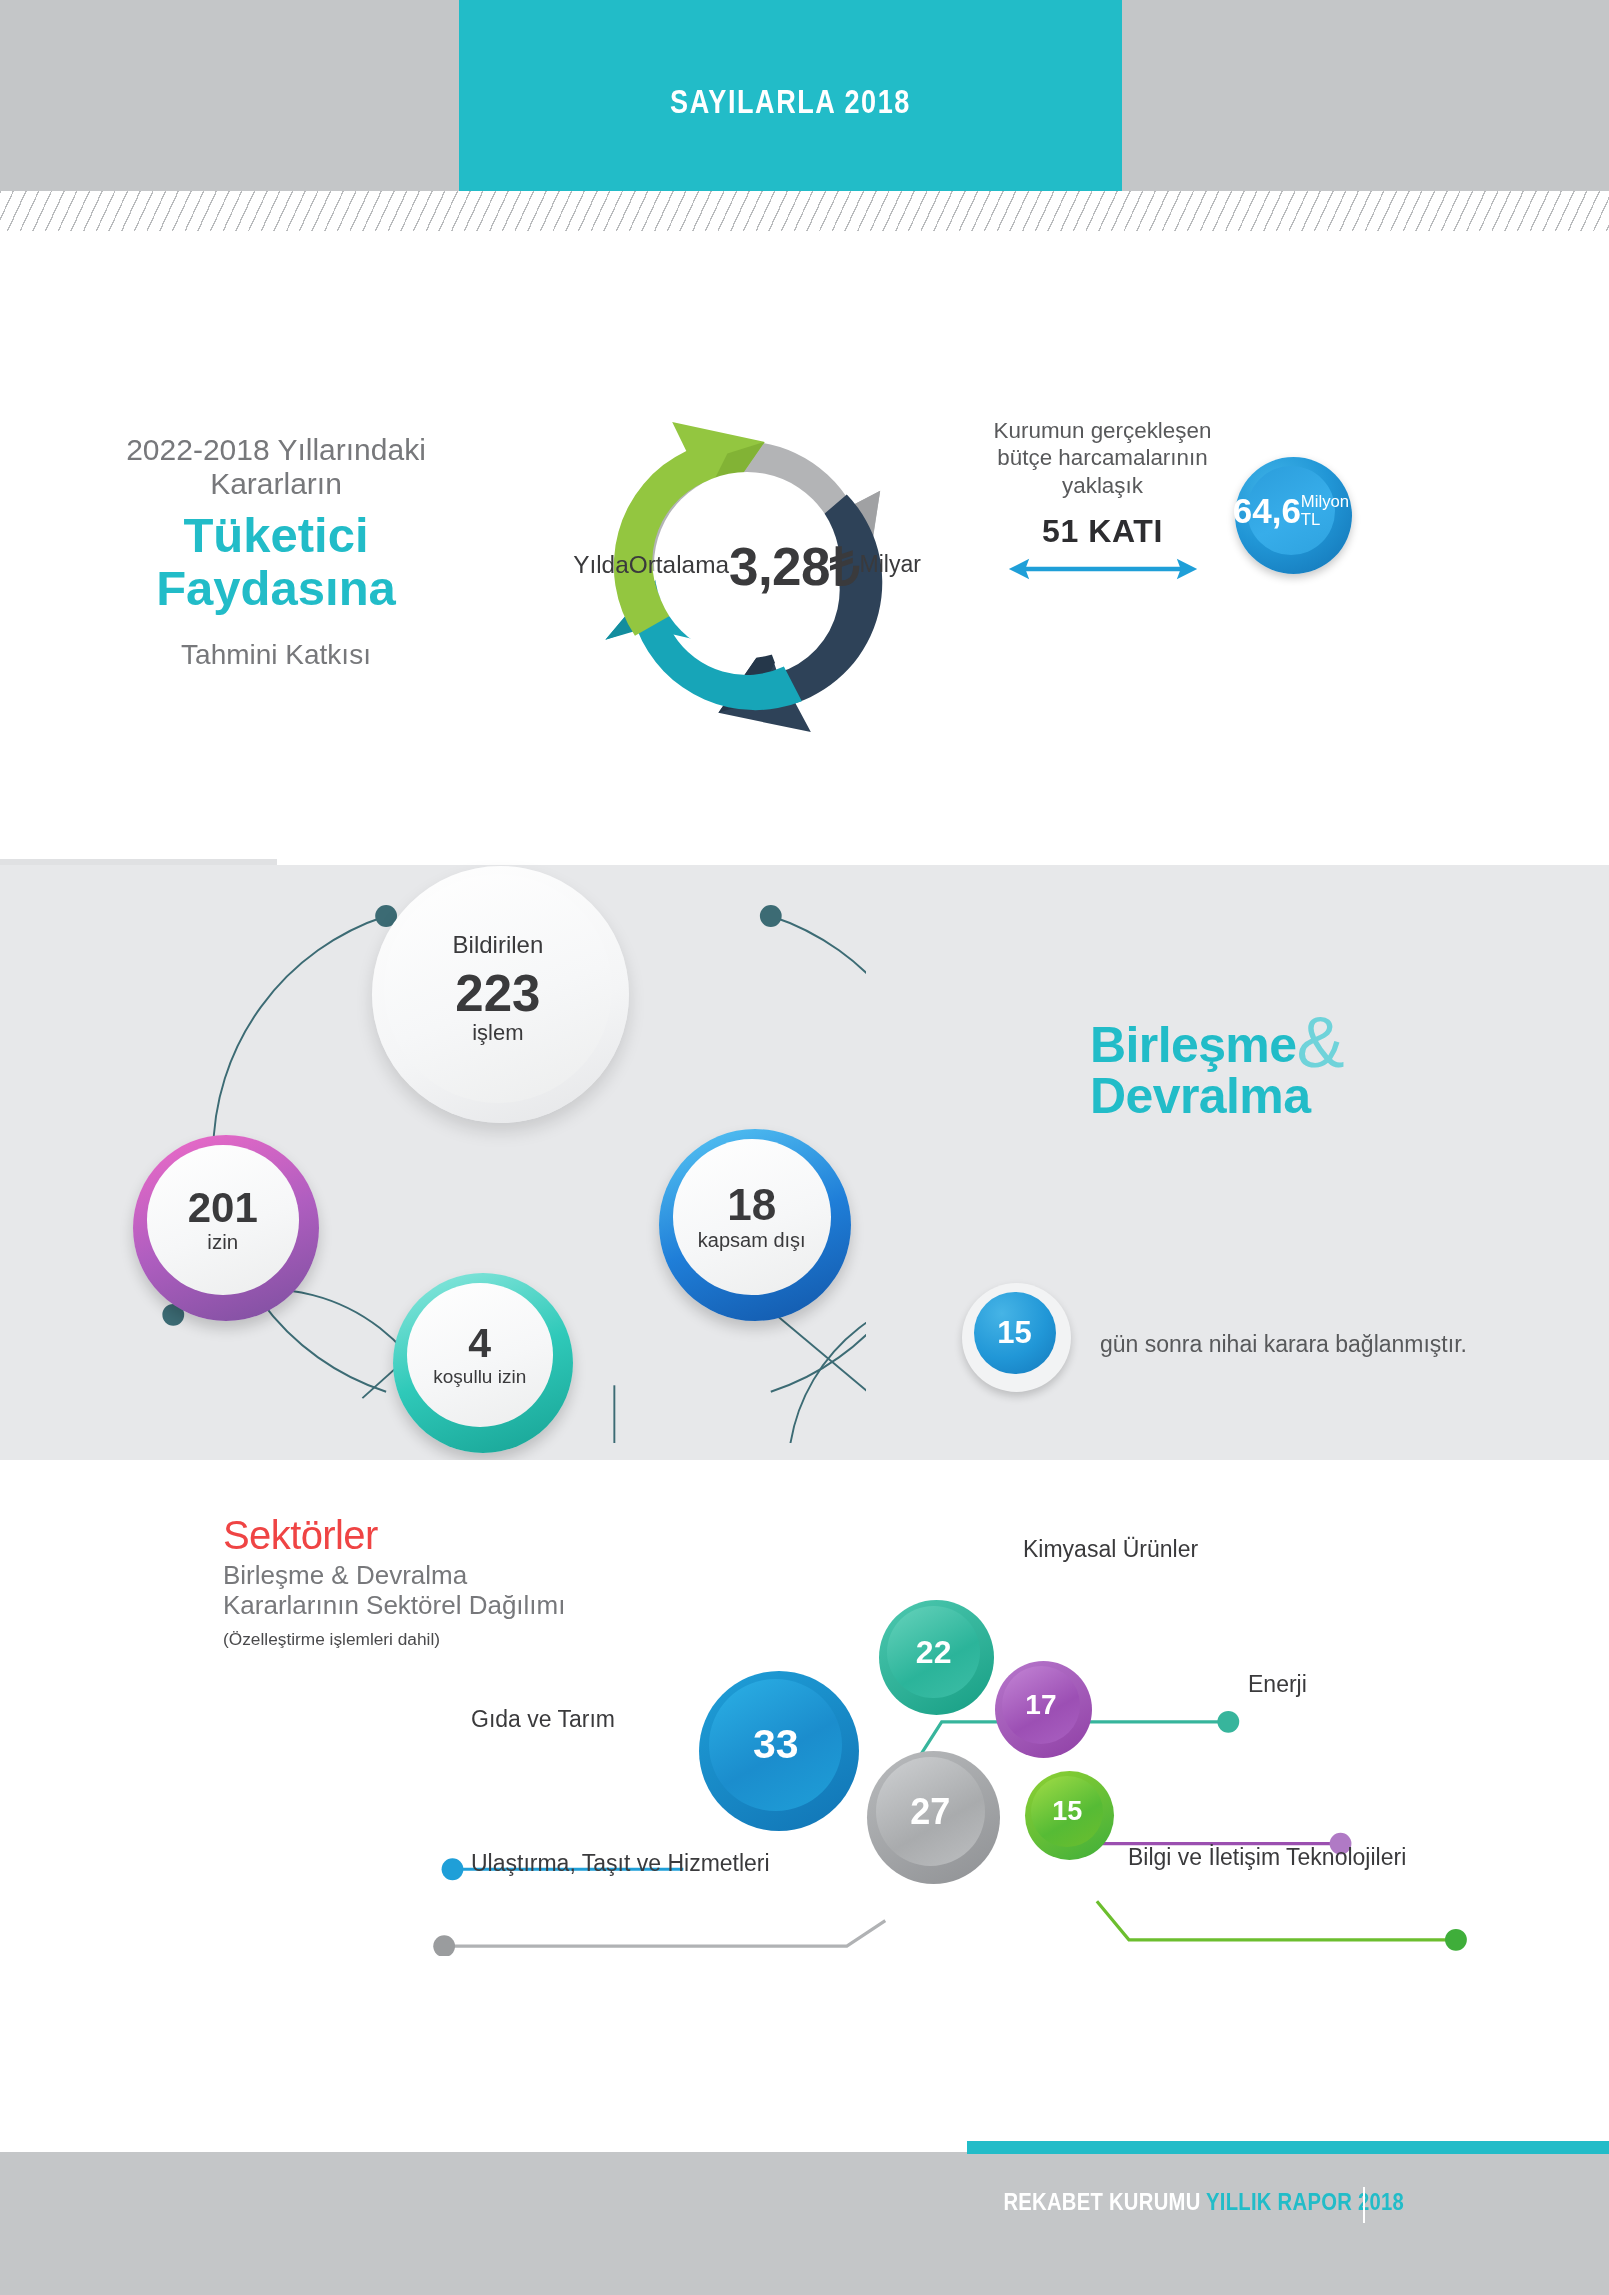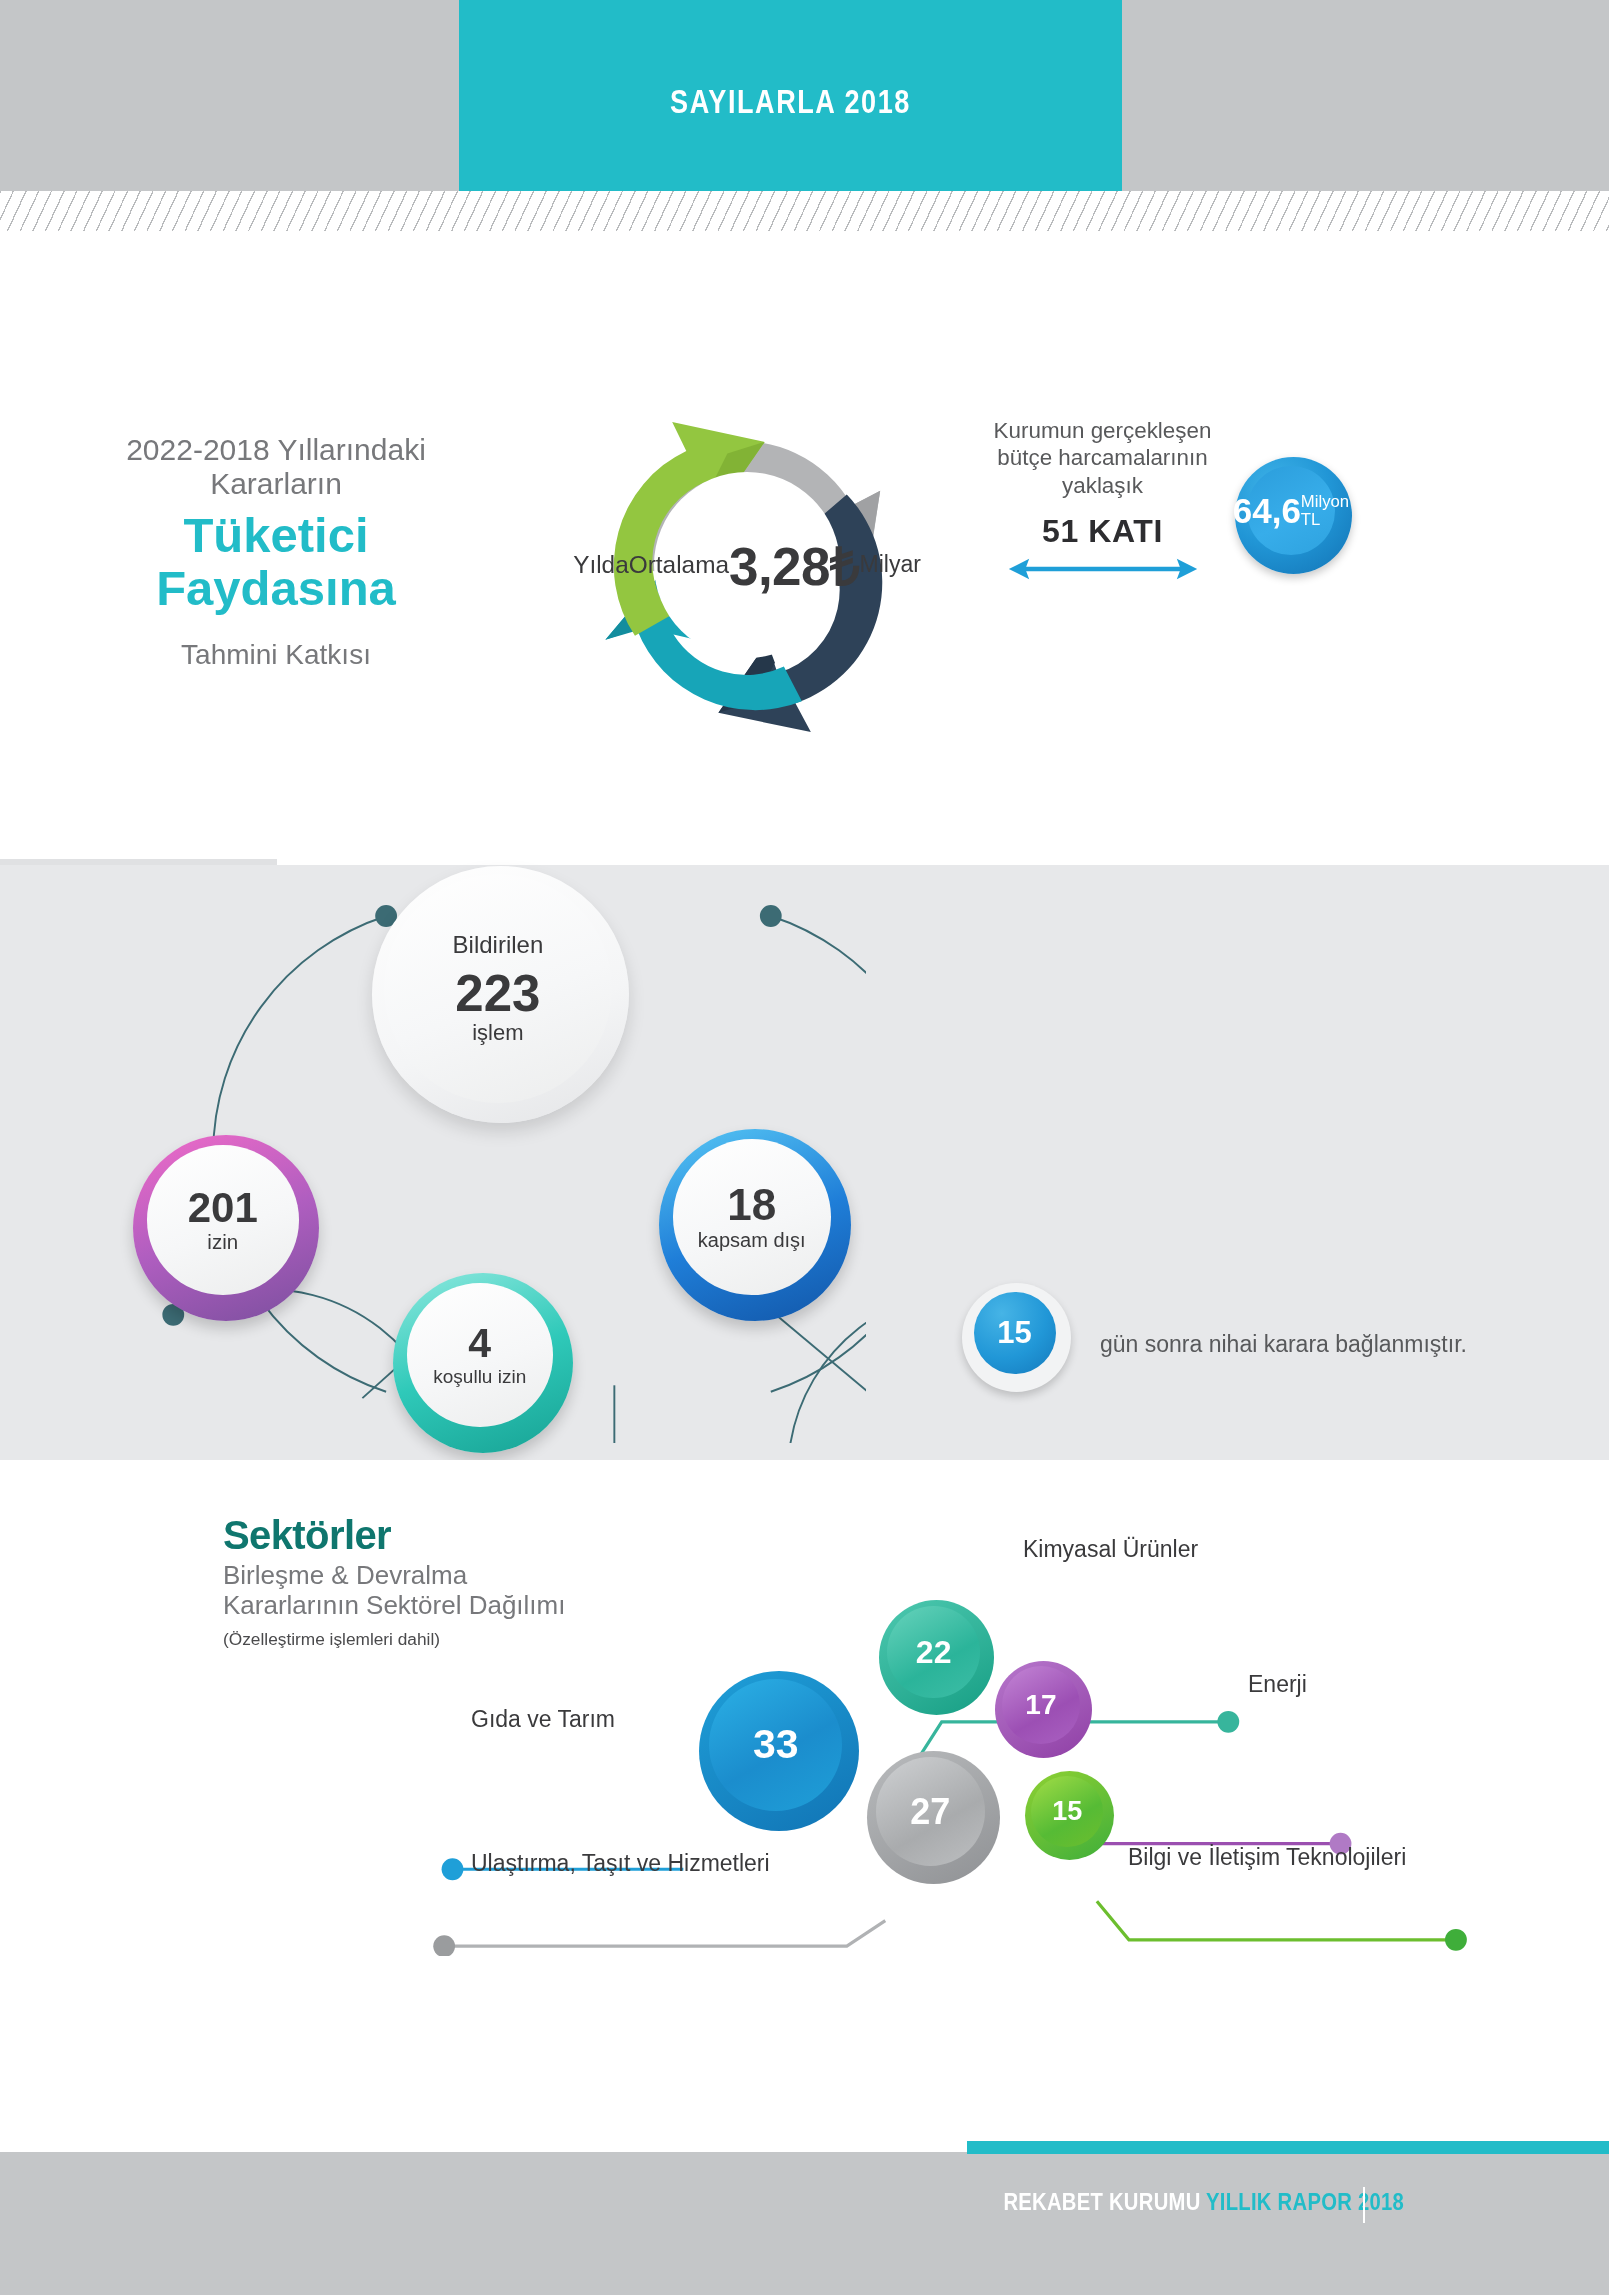--- a/index.html
+++ b/index.html
@@ -118,21 +118,21 @@
   .s2-15-core { position:absolute; left:11.5px; top:9px; right:15.4px; bottom:18px; border-radius:50%;
     background:radial-gradient(circle at 34% 26%, #46b4e6 0%, #2197d7 55%, #1478bb 100%);
     display:flex; align-items:center; justify-content:center;
     color:#fff; font-size:31px; font-weight:700;
     font-family:"Liberation Sans Narrow","Liberation Sans",sans-serif; }
 
   
   .sec3 { position:absolute; left:0; top:1460px; width:1609px; height:693px; background:#fff; }
   .s3-head { position:absolute; left:223px; top:1514px; width:487px;
     font-family:"Liberation Sans Narrow","Liberation Sans",sans-serif; }
-  .s3-t1 { color:#0f766e; font-size:40px; font-weight:700; line-height:1.05; letter-spacing:-0.6px; }
+  .s3-t1 { color:#ef4444; font-size:40px; font-weight:400; line-height:1.05; letter-spacing:-0.6px; }
   .s3-t2 { color:#77787b; font-size:26px; line-height:1.18; margin-top:3.8px; }
   .s3-t3 { color:#4a4a4c; font-size:17.3px; line-height:1.2; margin-top:7.7px; }
 
   .sb { position:absolute; }
   .sb .sh { position:absolute; border-radius:50%; }
   .sb .fc { position:absolute; border-radius:50%;
     display:flex; align-items:center; justify-content:center;
     color:#fff; font-weight:700;
     font-family:"Liberation Sans Narrow","Liberation Sans",sans-serif; }
 
@@ -319,20 +319,26 @@
   </div>
 
   <div class="bub" style="left:659px; top:1129px; width:192px; height:192px;">
     <div class="ring" style="background:linear-gradient(160deg,#58c8f5 0%,#1f7ed8 52%,#1256a8 100%); box-shadow:0 7.7px 14px rgba(0,0,0,.18);"></div>
     <div class="core" style="left:14px; top:10.3px; right:20.5px; bottom:26px;">
       <div class="n" style="font-size:44px;">18</div>
       <div class="lab" style="font-size:20px;">kapsam dışı</div>
     </div>
   </div>
 
+  <div class="s2-right">
+    <div class="s2-bd1">
+      <span>Birleşme</span><span class="s2-amp">&amp;</span>
+    </div>
+    <div class="s2-bd1">Devralma</div>
+  </div>
 
   <div class="s2-sent2">gün sonra nihai karara bağlanmıştır.</div>
 
   <div class="s2-15">
     <div class="s2-15-shadow"></div>
     <div class="s2-15-core">15</div>
   </div>
 
   <div class="sec3"></div>
 

